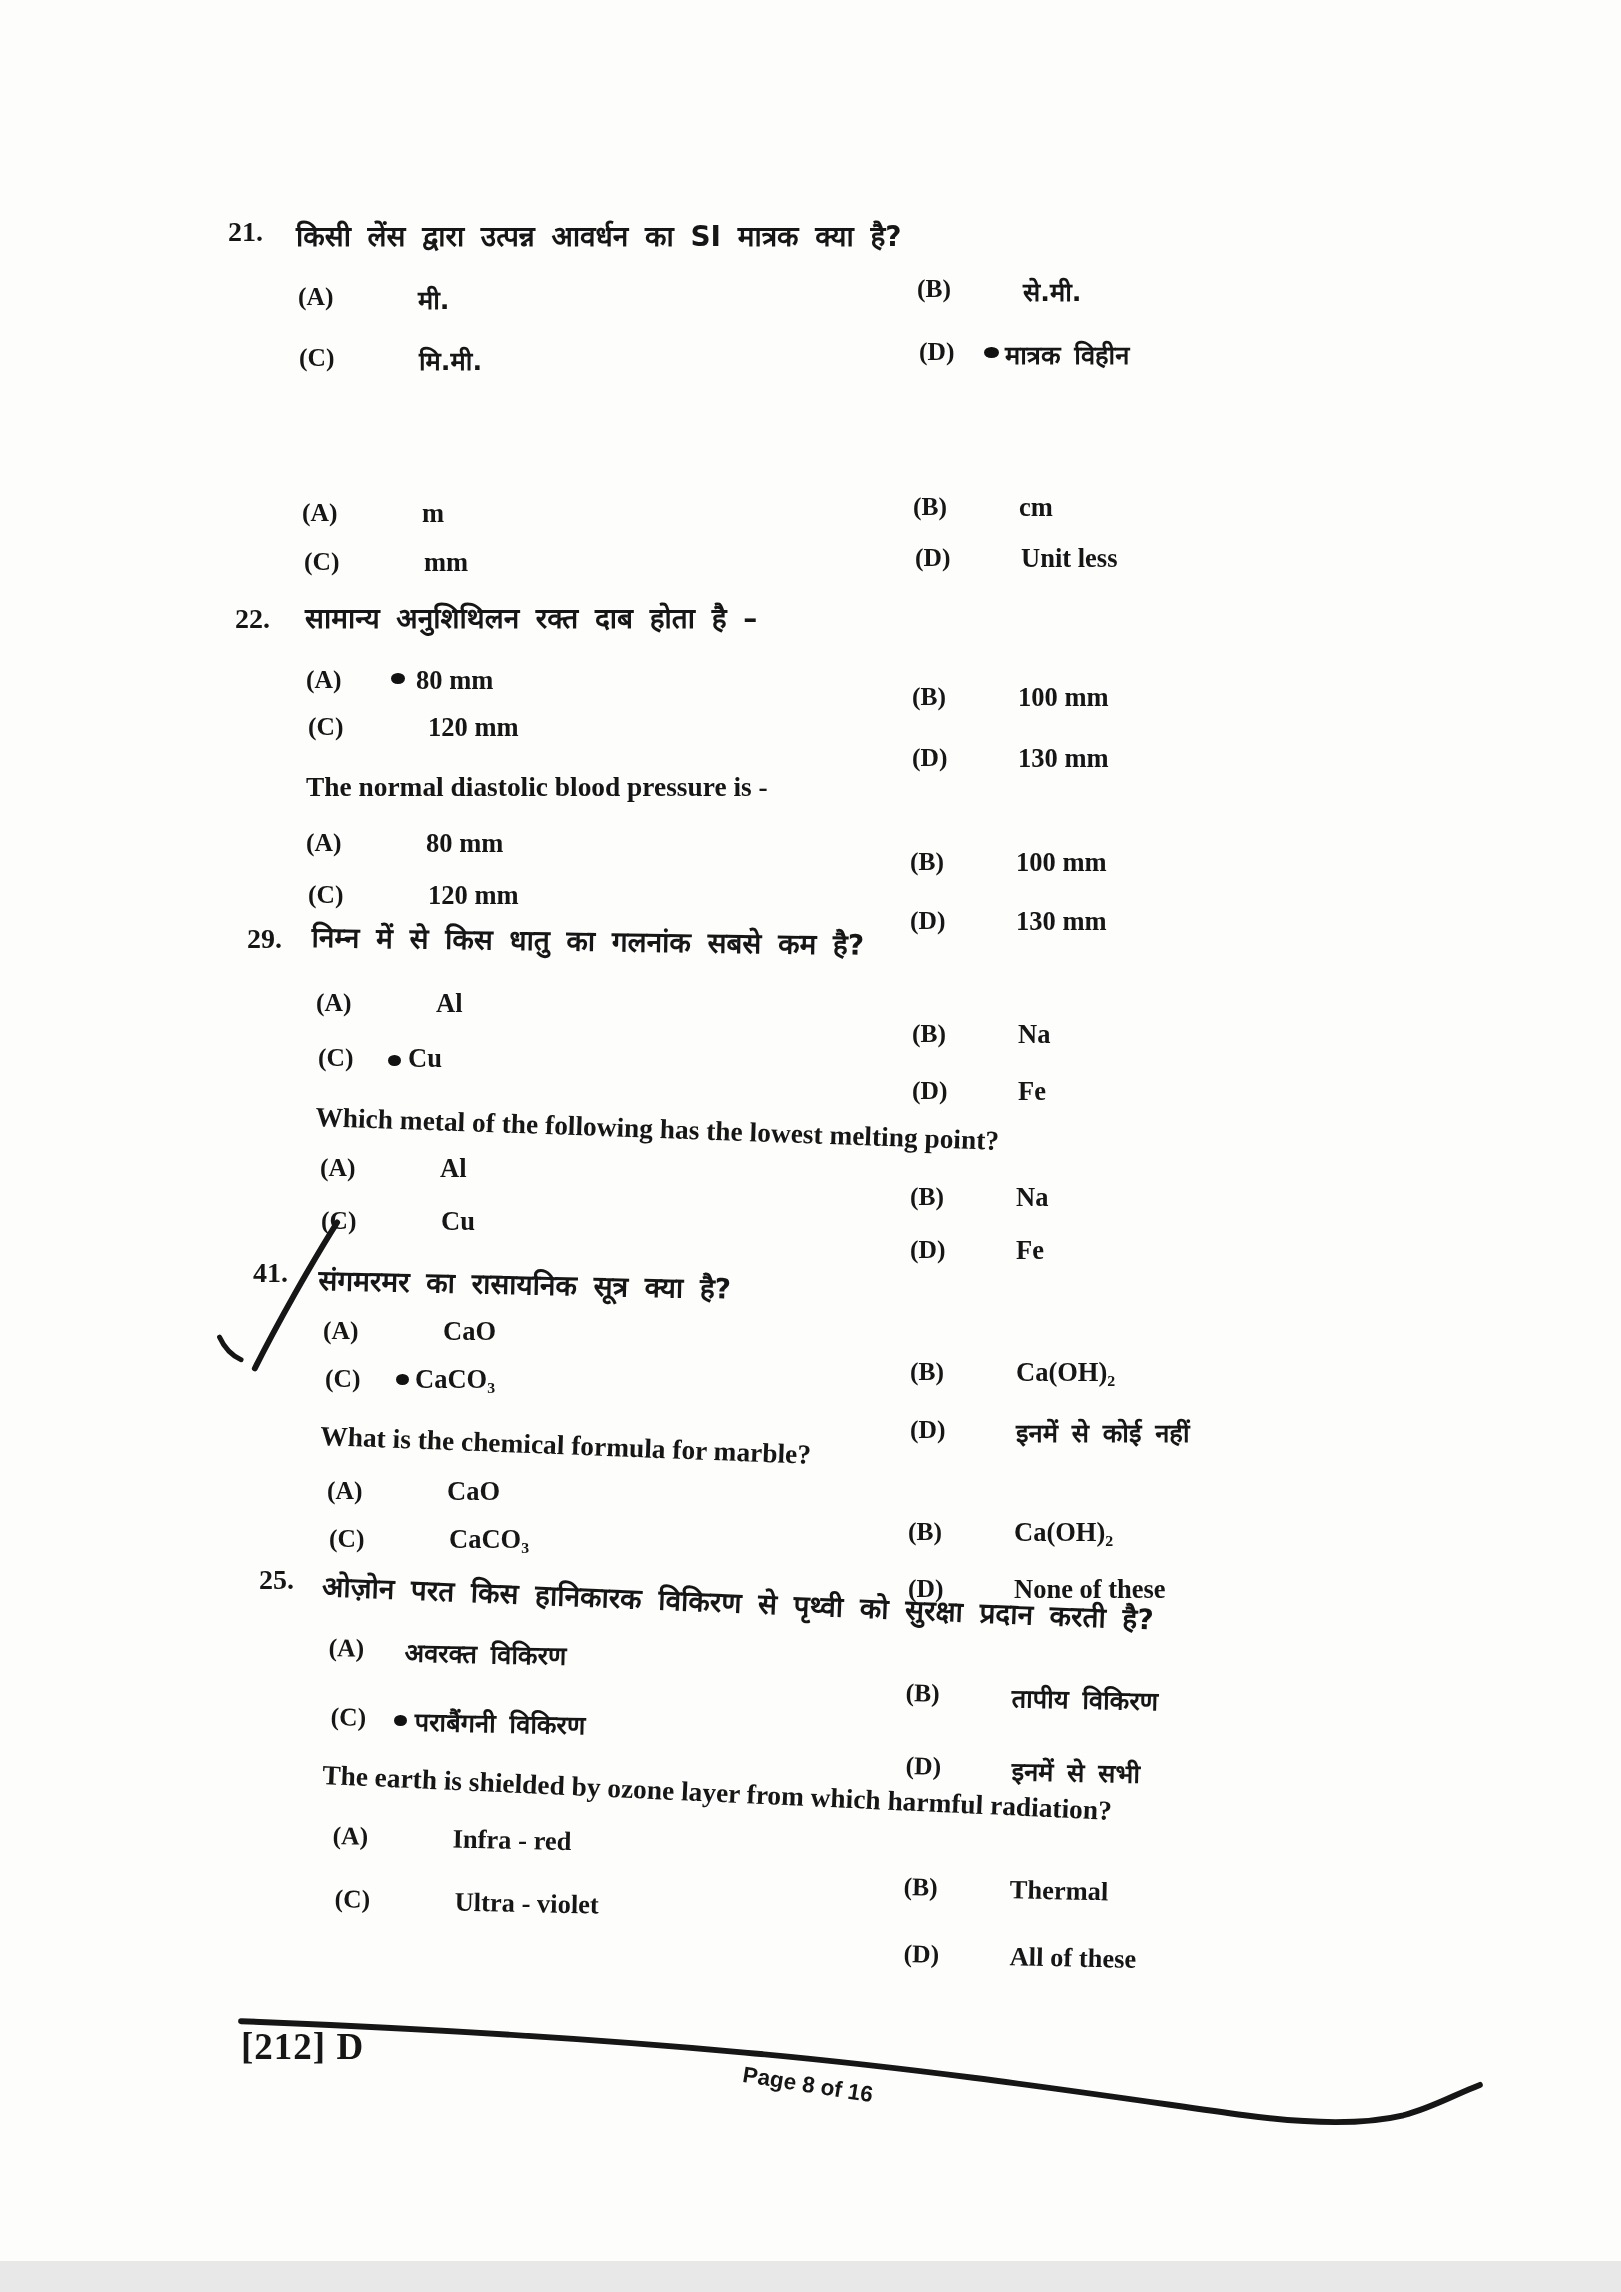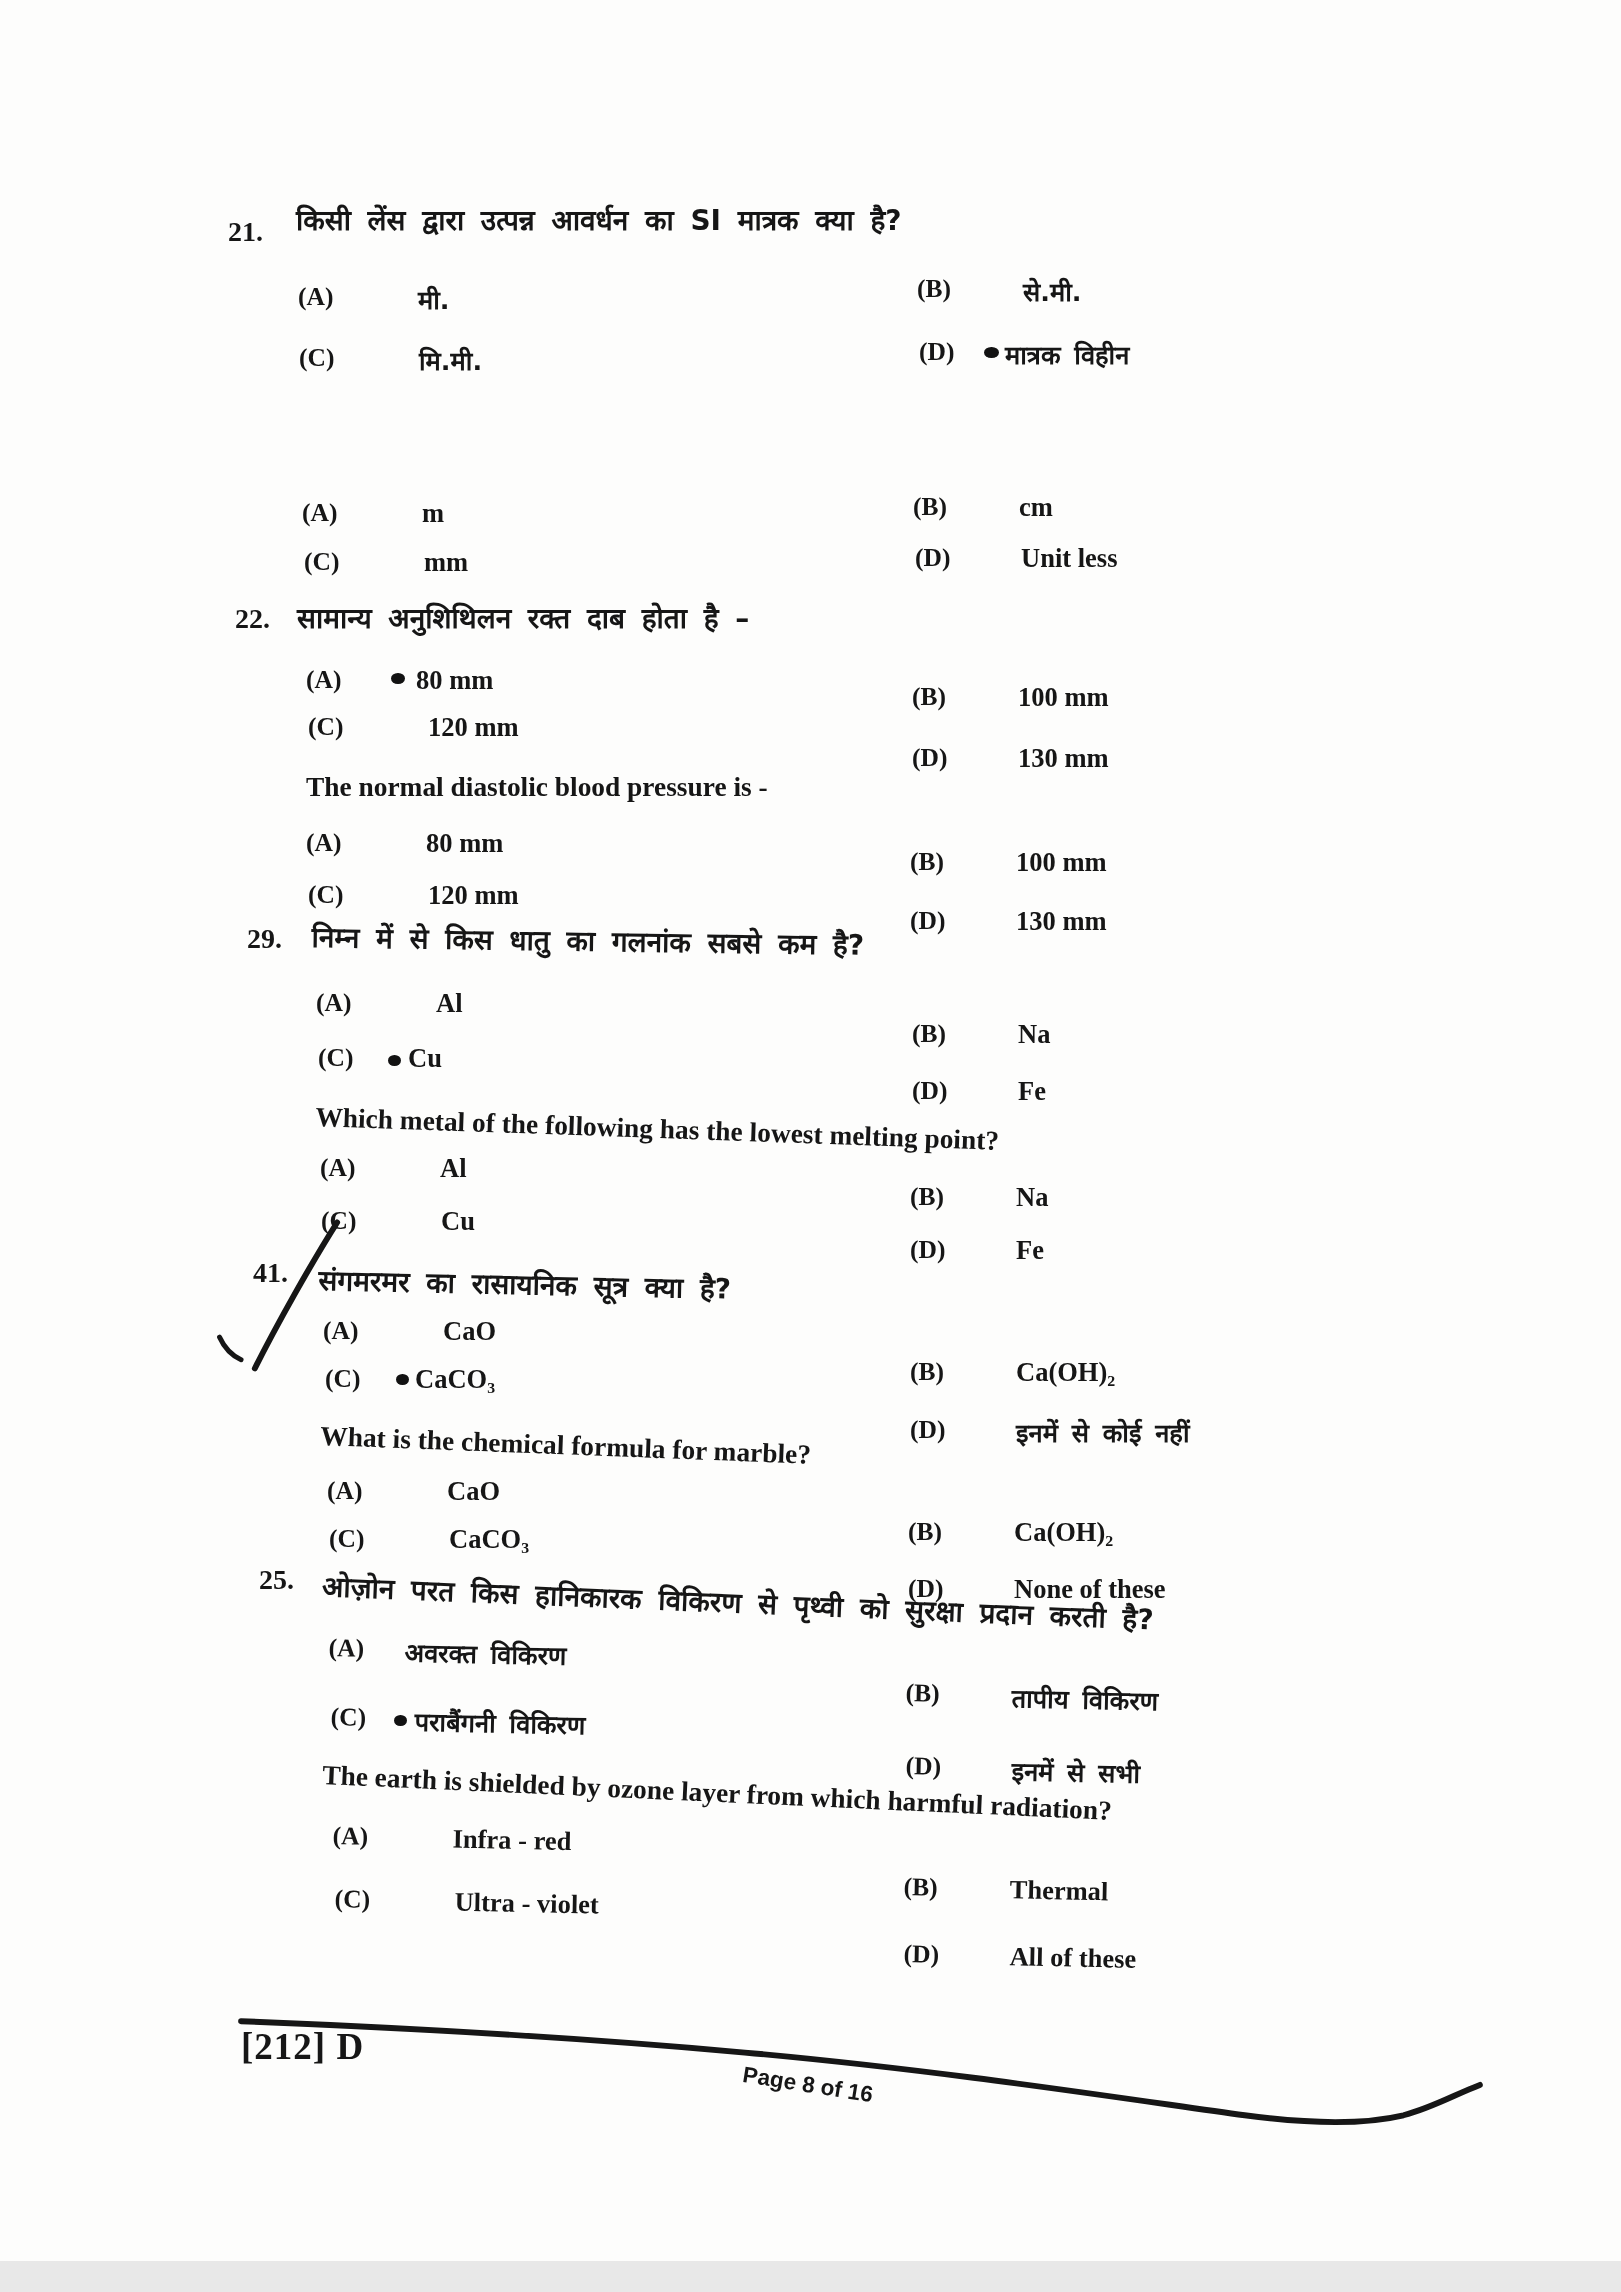--- a/index.html
+++ b/index.html
@@ -58,21 +58,21 @@
   .r22{transform:rotate(2.2deg);transform-origin:left top;}
   .r23{transform:rotate(2.3deg);transform-origin:left top;}
   .r26{transform:rotate(2.6deg);transform-origin:left top;}
 </style>
 </head>
 <body>
 
 <div class="page">
 
   <div class="abs qnum" style="left:228px;top:216px">21.</div>
-  <div class="abs qtext-hi" style="left:296px;top:200px">किसी लेंस द्वारा उत्पन्न आवर्धन का SI मात्रक क्या है?</div>
+  <div class="abs qtext-hi" style="left:296px;top:216px">किसी लेंस द्वारा उत्पन्न आवर्धन का SI मात्रक क्या है?</div>
 
   <div class="row" style="left:298px;top:282px">
     <span class="lab">(A)</span>
     <span class="val-hi">मी.</span>
   </div>
   <div class="row rc" style="left:917px;top:274px">
     <span class="lab">(B)</span>
     <span class="val-hi">से.मी.</span>
   </div>
   <div class="row" style="left:299px;top:343px">
@@ -96,21 +96,21 @@
   <div class="row" style="left:304px;top:547px">
     <span class="lab">(C)</span>
     <span class="val-en">mm</span>
   </div>
   <div class="row rc" style="left:915px;top:543px">
     <span class="lab">(D)</span>
     <span class="val-en">Unit less</span>
   </div>
 
   <div class="abs qnum" style="left:235px;top:603px">22.</div>
-  <div class="abs qtext-hi" style="left:297px;top:598px">सामान्य अनुशिथिलन रक्त दाब होता है –</div>
+  <div class="abs qtext-hi" style="left:305px;top:598px">सामान्य अनुशिथिलन रक्त दाब होता है –</div>
 
   <div class="row" style="left:306px;top:665px">
     <span class="lab" style="width:110px">(A)</span>
     <span class="val-en">80 mm</span>
   </div>
   <div class="row rc" style="left:912px;top:682px">
     <span class="lab">(B)</span>
     <span class="val-en">100 mm</span>
   </div>
   <div class="row" style="left:308px;top:712px">

